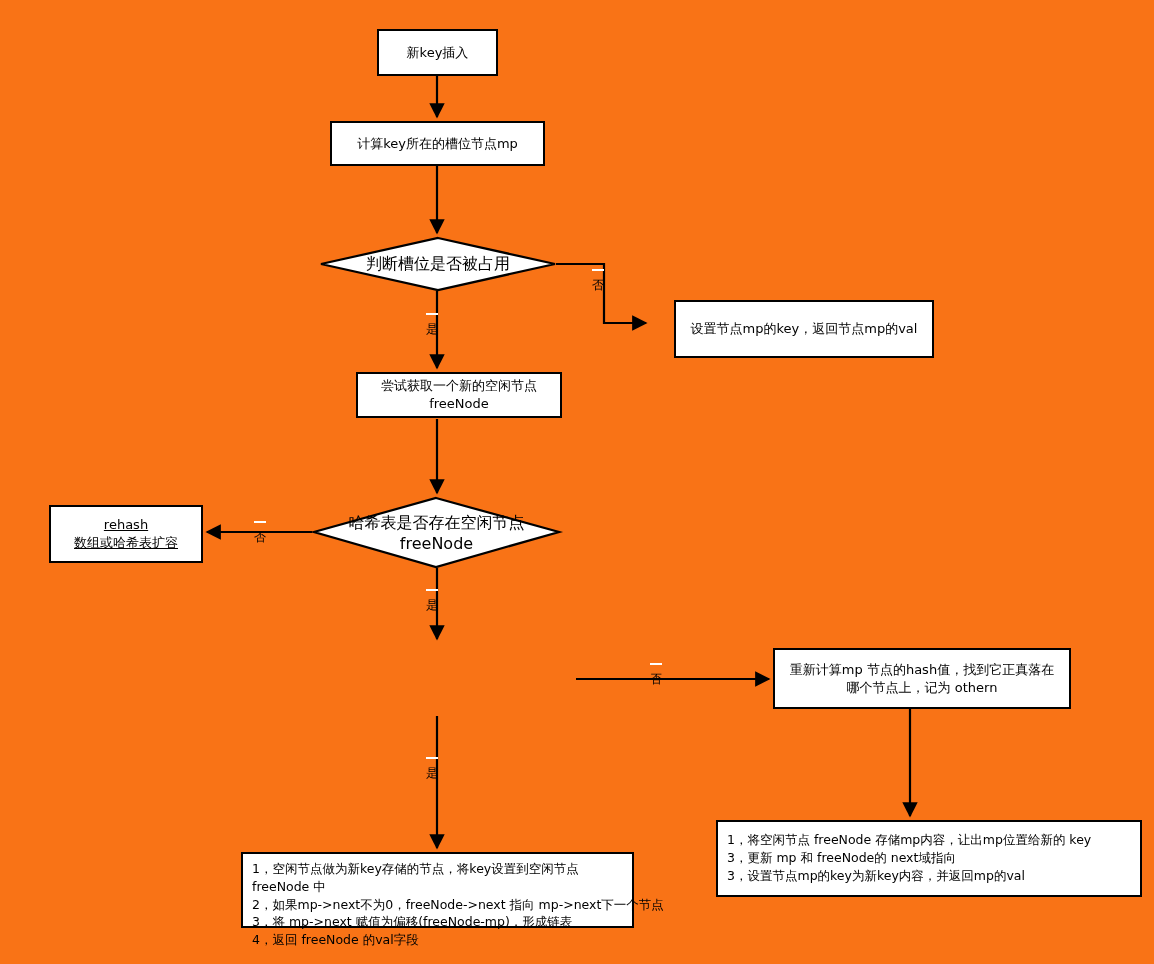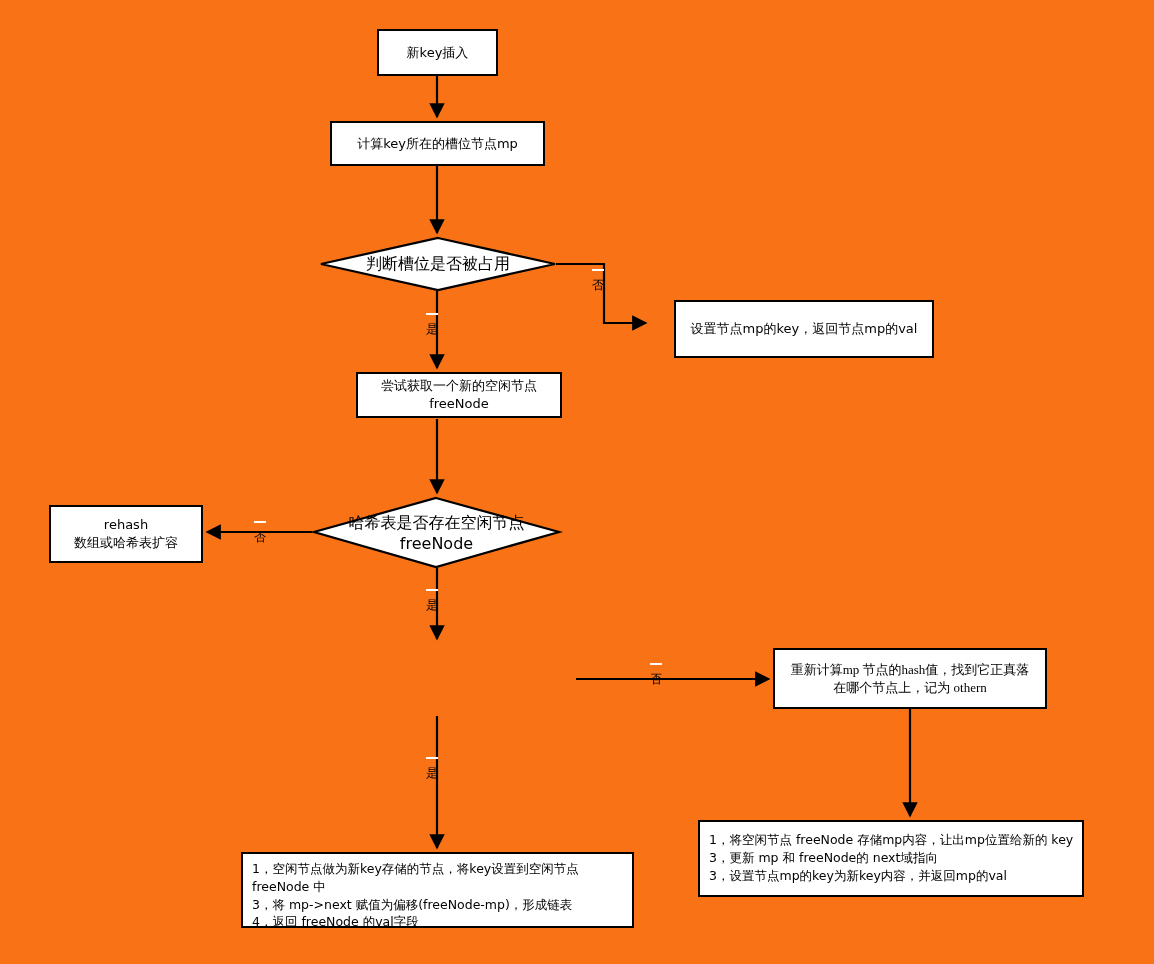--- a/index.html
+++ b/index.html
@@ -139,46 +139,47 @@
   <div class="edge-label" style="left:426px; top:313px;"><span>是</span></div>
 
   <div class="node box" style="left:650px; top:300px; width:260px; height:58px;margin-left:24px;">
     <span>设置节点mp的key，返回节点mp的val</span>
   </div>
 
   <div class="node box" style="left:332px; top:372px; width:206px; height:46px;margin-left:24px;">
     <span>尝试获取一个新的空闲节点freeNode</span>
   </div>
 
-  <div class="node box" style="left:49px; top:505px; width:154px; height:58px; flex-direction:column;">
+  <div class="node box" style="left:49px; top:505px; width:154px; height:58px; flex-direction:column;text-decoration:underline;">
     <span>rehash</span>
     <span>数组或哈希表扩容</span>
   </div>
 
   <div class="diamond-wrap" style="left:313px; top:497px; width:247px; height:71px;">
     <svg width="247" height="71" viewBox="0 0 247 71">
       <polygon points="123,1 246,35 123,70 1,35" fill="#ffffff" stroke="#000000" stroke-width="2.2"></polygon>
     </svg>
     <div class="diamond-label">哈希表是否存在空闲节点freeNode</div>
   </div>
   <div class="edge-label" style="left:254px; top:521px;"><span>否</span></div>
   <div class="edge-label" style="left:426px; top:589px;"><span>是</span></div>
 
   <div class="edge-label" style="left:650px; top:663px;"><span>否</span></div>
   <div class="edge-label" style="left:426px; top:757px;"><span>是</span></div>
 
-  <div class="node box" style="left:773px; top:648px; width:274px; height:61px; padding:0 10px;font-family:Liberation Serif, serif;">
+  <div class="node box" style="left:773px; top:648px; width:298px; height:61px; padding:0 10px;">
     <span>重新计算mp 节点的hash值，找到它正真落在哪个节点上，记为 othern</span>
   </div>
 
   <div class="node listbox" style="left:241px; top:852px; width:393px; height:76px;">
     <div class="wrapline">1，空闲节点做为新key存储的节点，将key设置到空闲节点freeNode 中</div>
+    <div class="line">2，如果mp-&gt;next不为0，freeNode-&gt;next 指向 mp-&gt;next下一个节点</div>
     <div class="line">3，将 mp-&gt;next 赋值为偏移(freeNode-mp)，形成链表</div>
     <div class="line">4，返回 freeNode 的val字段</div>
   </div>
 
-  <div class="node listbox" style="left:698px; top:820px; width:386px; height:77px; padding-top:9px;">
+  <div class="node listbox" style="left:716px; top:820px; width:426px; height:77px; padding-top:9px;">
     <div class="line">1，将空闲节点 freeNode 存储mp内容，让出mp位置给新的 key</div>
     <div class="line">3，更新 mp 和 freeNode的 next域指向</div>
     <div class="line">3，设置节点mp的key为新key内容，并返回mp的val</div>
   </div>
 
 </div>
 
 </body></html>

